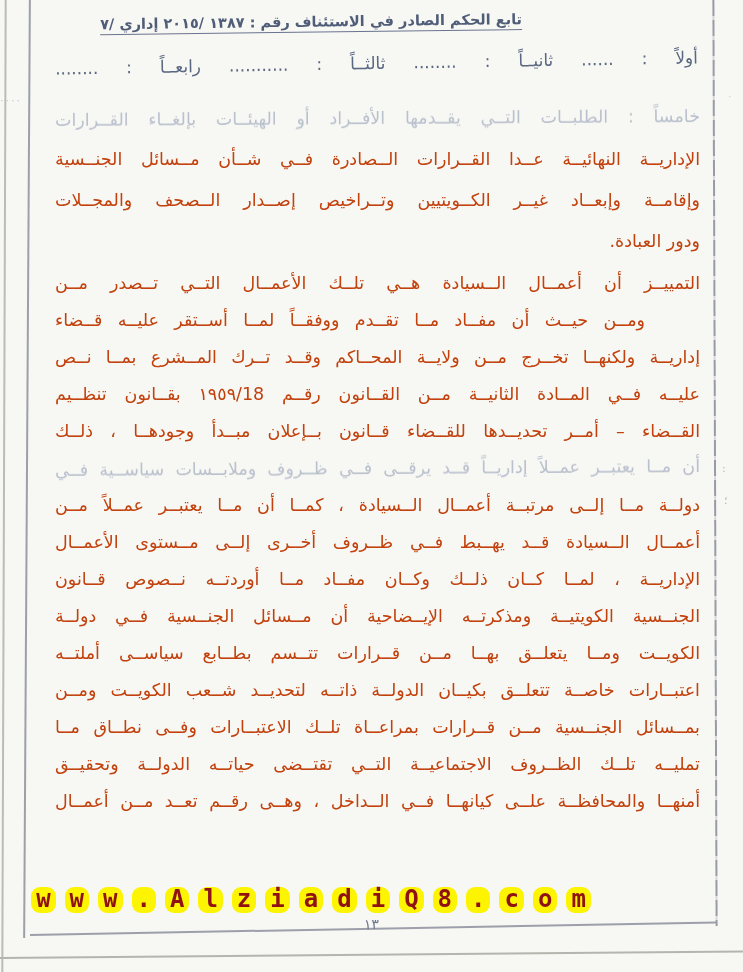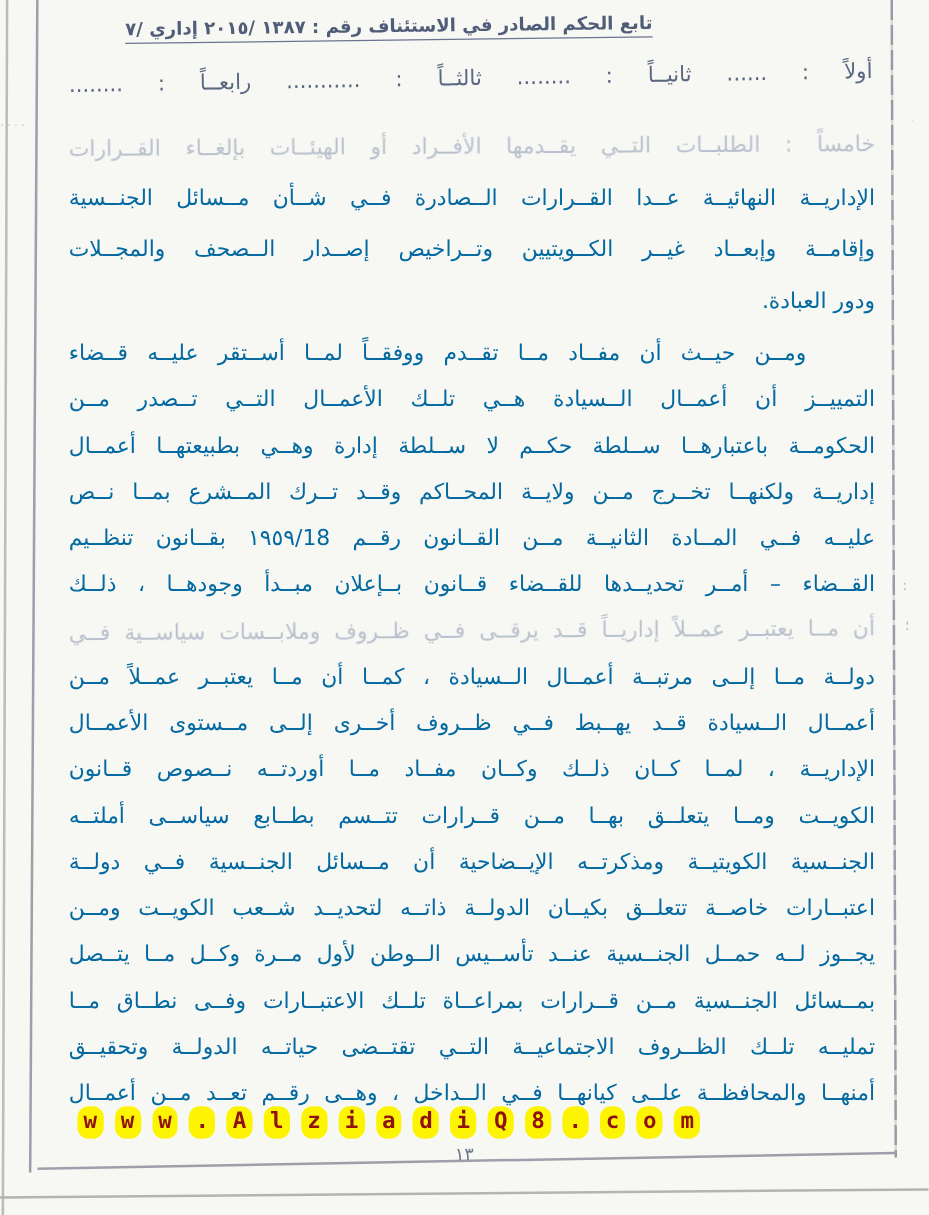--- a/index.html
+++ b/index.html
@@ -26,32 +26,32 @@
   .header span{border-bottom:1.4px solid #6a7490;padding-bottom:2px;}
   
   .ordinals{
     position:absolute;left:55px;right:45px;top:48px;height:30px;line-height:30px;
     direction:rtl;font-size:17px;color:#5a6780;white-space:nowrap;
     text-align:justify;text-align-last:justify;transform:rotate(-1deg);
   }
   
   .bodytext{position:absolute;left:55px;right:43px;top:86px;direction:rtl;margin-top:12px;}
   .line{
-    height:41px;line-height:41px;font-size:17.5px;color:#0369a1;
+    height:41px;line-height:41px;font-size:17.5px;color:#c2410c;
     white-space:nowrap;text-align:justify;text-align-last:justify;
   }
   .p2 .line{height:37px;line-height:37px;}
   .p2{margin-top:3px;}
   .line.endline{text-align-last:right;}
   .line.indent{padding-right:55px;}
   .line.faded{color:#b2bac9;filter:blur(.5px);opacity:.9;transform:rotate(-.35deg);}
   
   .watermark{
     position:absolute;left:0;top:885px;width:622px;text-align:center;direction:ltr;
-    font-family:"DejaVu Sans Mono",monospace;font-size:18px;font-weight:bold;
+    font-family:"DejaVu Sans Mono",monospace;font-size:24px;font-weight:bold;
   }
   .wm-ch{
     display:inline-block;background:#fcf400;color:#8f1111;
     padding:1px 5px 3px 5px;margin:0 4.5px;border-radius:9px;line-height:22px;
   }
   
   .pagenum{
     position:absolute;left:0;top:916px;width:743px;text-align:center;
     font-size:14px;color:#6a7590;transform:rotate(-1deg);
   }
@@ -80,34 +80,32 @@
   <div class="ordinals">أولاً : ...... ثانيــاً : ........ ثالثــاً : ........... رابعــاً : ........</div>
 
   <div class="bodytext">
     <div class="p1">
       <div class="line faded">خامساً : الطلبــات التــي يقــدمها الأفــراد أو الهيئــات بإلغــاء القــرارات</div>
       <div class="line">الإداريــة النهائيــة عــدا القــرارات الــصادرة فــي شــأن مــسائل الجنــسية</div>
       <div class="line">وإقامــة وإبعــاد غيــر الكــويتيين وتــراخيص إصــدار الــصحف والمجــلات</div>
       <div class="line endline">ودور العبادة.</div>
     </div>
     <div class="p2">
+      <div class="line">التمييــز أن أعمــال الــسيادة هــي تلــك الأعمــال التــي تــصدر مــن</div>
       <div class="line indent">ومــن حيــث أن مفــاد مــا تقــدم ووفقــاً لمــا أســتقر عليــه قــضاء</div>
-      <div class="line">التمييــز أن أعمــال الــسيادة هــي تلــك الأعمــال التــي تــصدر مــن</div>
-      <div class="line">الحكومــة باعتبارهــا ســلطة حكــم لا ســلطة إدارة وهــي بطبيعتهــا أعمــال</div>
       <div class="line">إداريــة ولكنهــا تخــرج مــن ولايــة المحــاكم وقــد تــرك المــشرع بمــا نــص</div>
       <div class="line">عليــه فــي المــادة الثانيــة مــن القــانون رقــم ١٩٥٩/18 بقــانون تنظــيم</div>
       <div class="line">القــضاء – أمــر تحديــدها للقــضاء قــانون بــإعلان مبــدأ وجودهــا ، ذلــك</div>
       <div class="line faded">أن مــا يعتبــر عمــلاً إداريــاً قــد يرقــى فــي ظــروف وملابــسات سياســية فــي</div>
       <div class="line">دولــة مــا إلــى مرتبــة أعمــال الــسيادة ، كمــا أن مــا يعتبــر عمــلاً مــن</div>
       <div class="line">أعمــال الــسيادة قــد يهــبط فــي ظــروف أخــرى إلــى مــستوى الأعمــال</div>
       <div class="line">الإداريــة ، لمــا كــان ذلــك وكــان مفــاد مــا أوردتــه نــصوص قــانون</div>
+      <div class="line">الجنــسية الكويتيــة ومذكرتــه الإيــضاحية أن مــسائل الجنــسية فــي دولــة</div>
       <div class="line">الكويــت ومــا يتعلــق بهــا مــن قــرارات تتــسم بطــابع سياســى أملتــه</div>
-      <div class="line">الجنــسية الكويتيــة ومذكرتــه الإيــضاحية أن مــسائل الجنــسية فــي دولــة</div>
       <div class="line">اعتبــارات خاصــة تتعلــق بكيــان الدولــة ذاتــه لتحديــد شــعب الكويــت ومــن</div>
-      <div class="line">يجــوز لــه حمــل الجنــسية عنــد تأســيس الــوطن لأول مــرة وكــل مــا يتــصل</div>
       <div class="line">بمــسائل الجنــسية مــن قــرارات بمراعــاة تلــك الاعتبــارات وفــى نطــاق مــا</div>
       <div class="line">تمليــه تلــك الظــروف الاجتماعيــة التــي تقتــضى حياتــه الدولــة وتحقيــق</div>
       <div class="line">أمنهــا والمحافظــة علــى كيانهــا فــي الــداخل ، وهــى رقــم تعــد مــن أعمــال</div>
     </div>
   </div>
 
   <div class="watermark"><span class="wm-ch">w</span><span class="wm-ch">w</span><span class="wm-ch">w</span><span class="wm-ch">.</span><span class="wm-ch">A</span><span class="wm-ch">l</span><span class="wm-ch">z</span><span class="wm-ch">i</span><span class="wm-ch">a</span><span class="wm-ch">d</span><span class="wm-ch">i</span><span class="wm-ch">Q</span><span class="wm-ch">8</span><span class="wm-ch">.</span><span class="wm-ch">c</span><span class="wm-ch">o</span><span class="wm-ch">m</span></div>
 
   <div class="pagenum">١٣</div>
 

